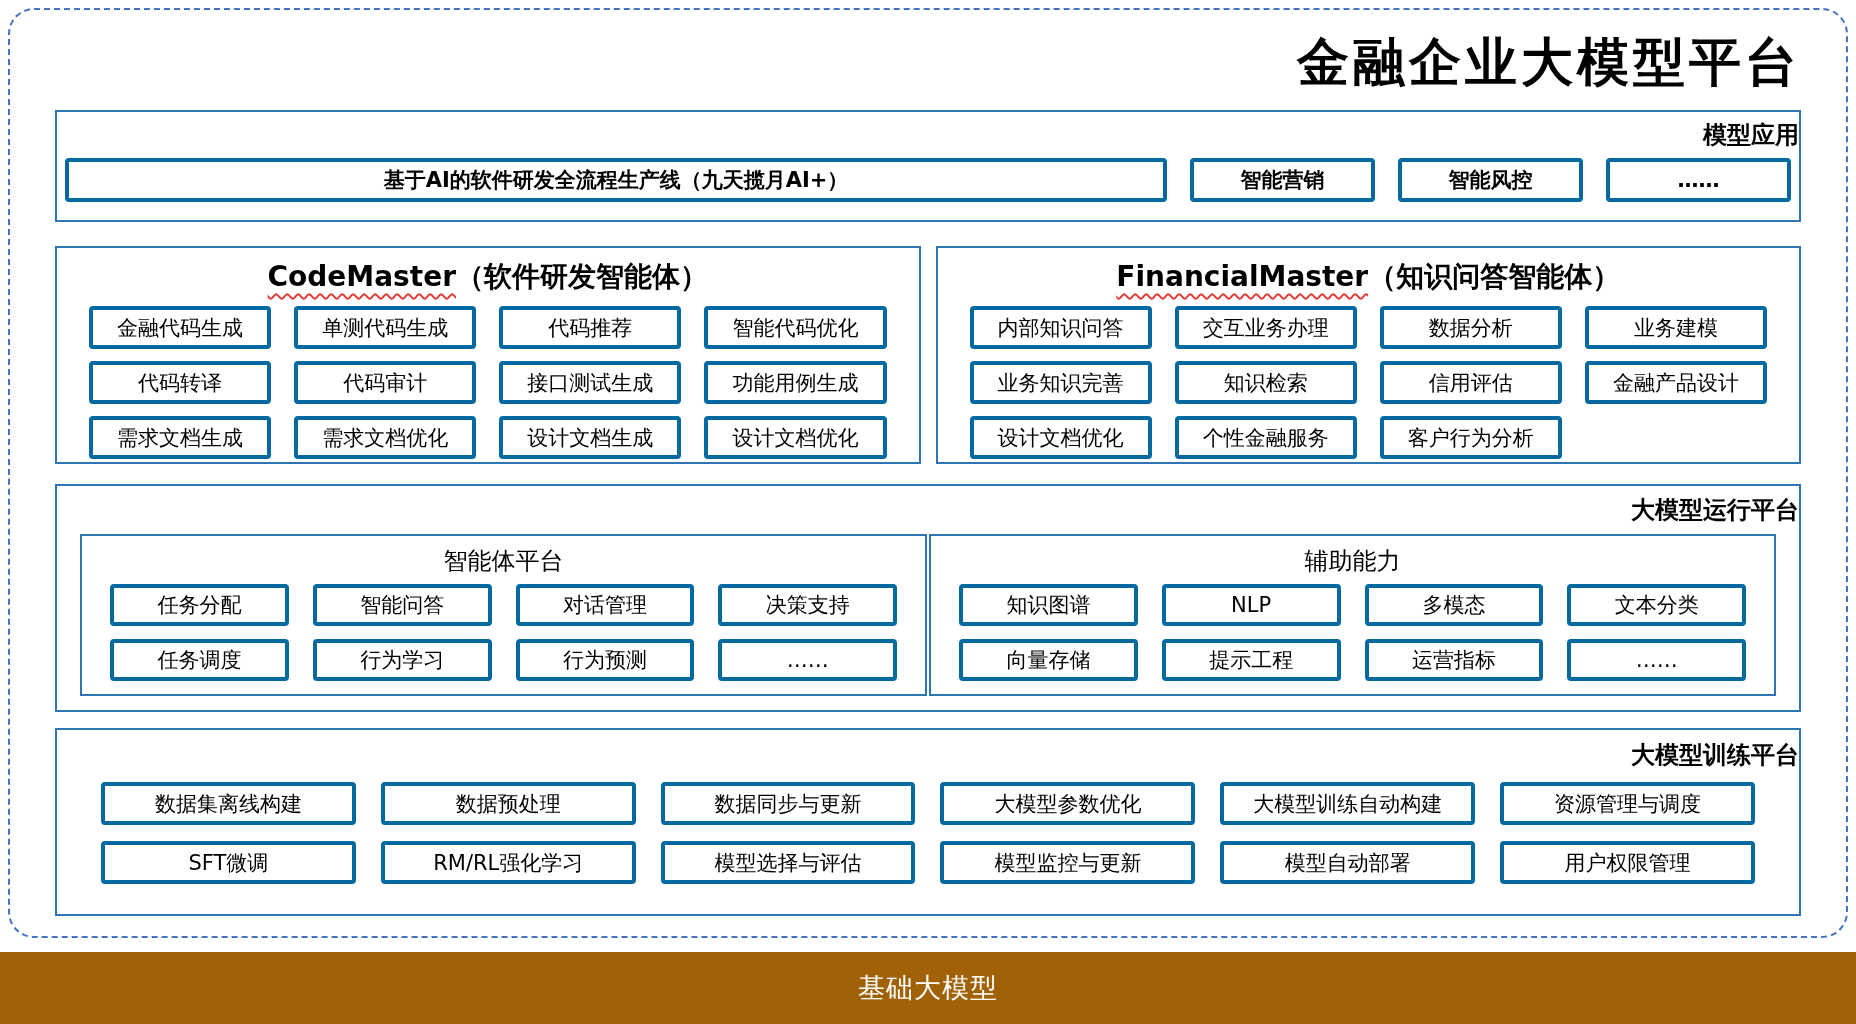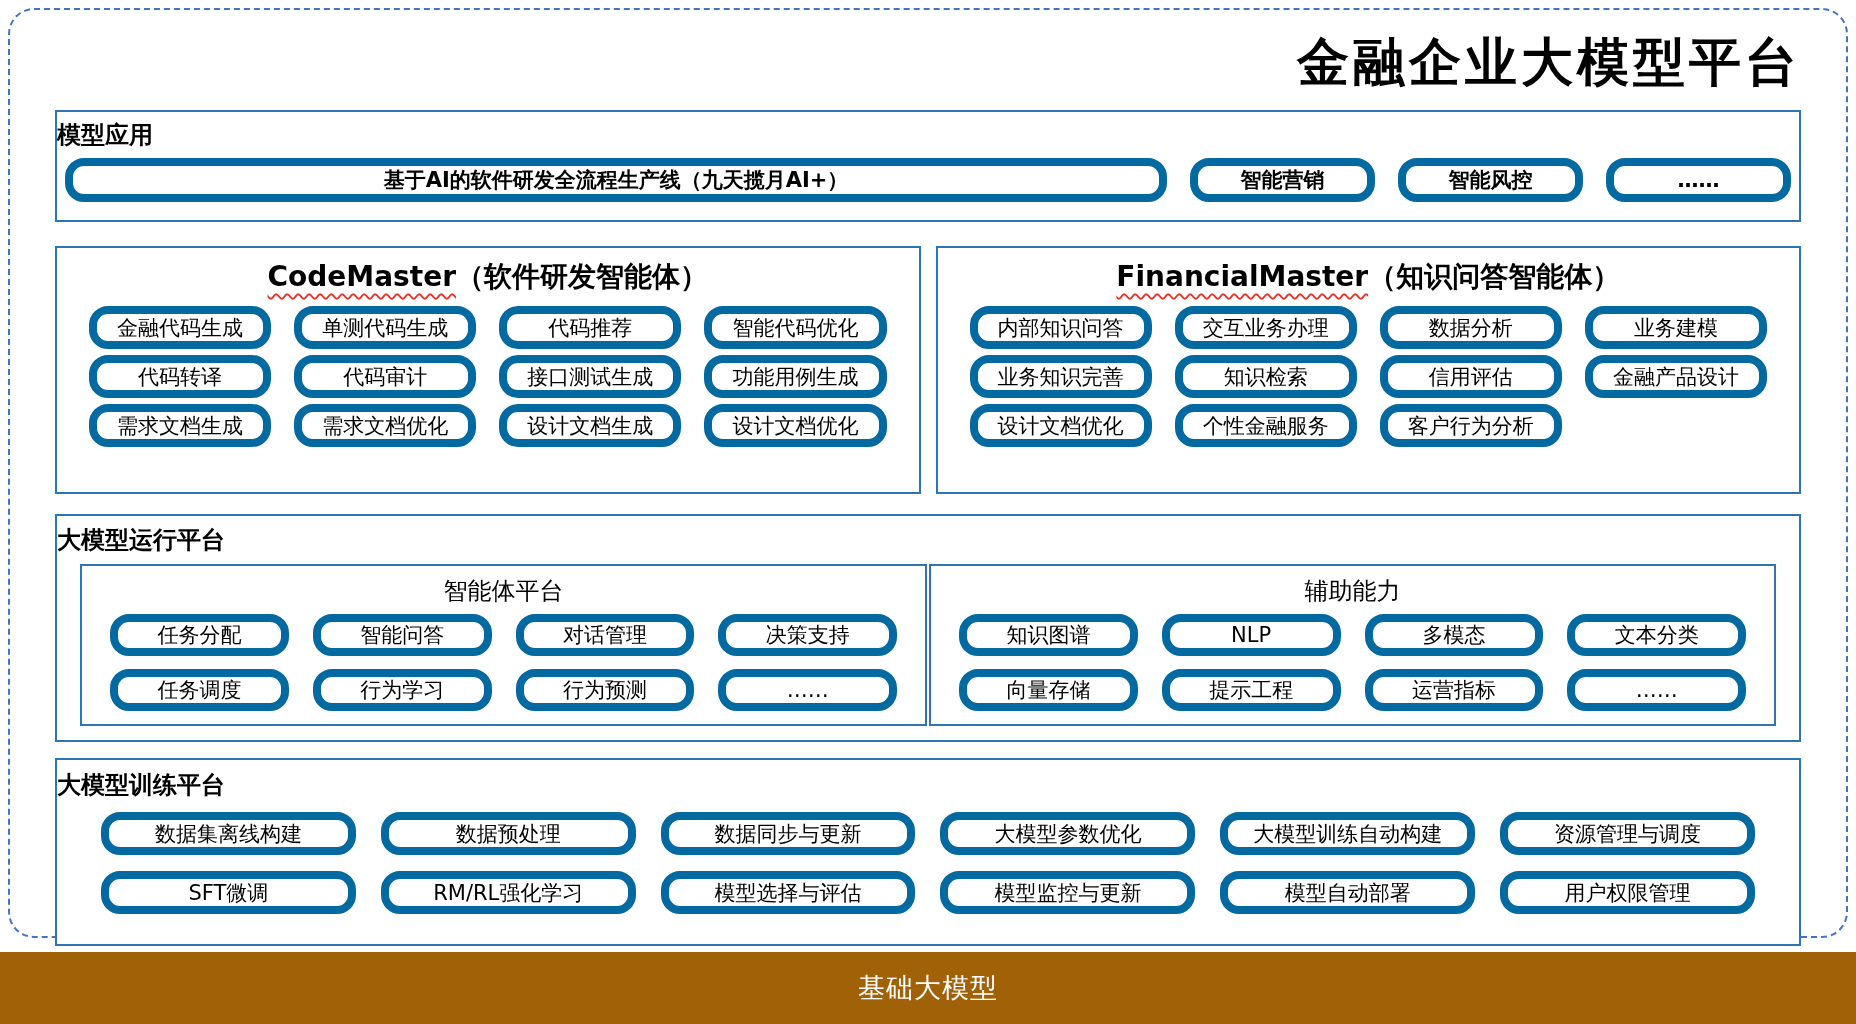--- a/index.html
+++ b/index.html
@@ -12,42 +12,42 @@
     padding:12px 45px 0 45px;
   }
 
   .title{
     height:80px;line-height:80px;text-align:right;
     font-family:"DejaVu Serif","Liberation Serif",serif;
     font-weight:bold;font-size:52px;letter-spacing:4px;
   }
 
   .sec{border:2px solid #2E75B6;box-sizing:border-box;background:#fff;}
-  .sec-header{text-align:left;font-weight:bold;font-size:24px;line-height:28px;}
+  .sec-header{text-align:right;font-weight:bold;font-size:24px;line-height:28px;}
 
   .btn{
-    background:#fff;border:8px solid #0369a1;border-radius:19px;box-sizing:border-box;
+    background:#fff;border:4px solid #0369a1;border-radius:4px;box-sizing:border-box;
     display:flex;align-items:center;justify-content:center;
     font-size:21px;white-space:nowrap;
   }
 
   
   .sec1{height:112px;margin-top:8px;}
   .sec1 .sec-header{padding-top:9px;}
   .sec1-row{display:flex;gap:23px;margin-top:9px;padding:0 8px;height:44px;}
   .sec1-row .btn{font-weight:bold;}
   .btn-big{flex:1;}
   .btn-s1{flex:0 0 185px;}
 
   
-  .row2{display:flex;gap:15px;margin-top:24px;height:248px;}
+  .row2{display:flex;gap:15px;margin-top:24px;height:218px;}
   .master{flex:1;}
   .master-title{text-align:center;padding-top:10px;height:38px;font-size:28px;font-weight:bold;}
   .latin{text-decoration-line:underline;text-decoration-style:wavy;text-decoration-color:#E5342B;text-decoration-thickness:2px;text-underline-offset:7px;}
-  .master-grid{display:grid;grid-template-columns:repeat(4,1fr);gap:6px 23px;padding:10px 32px 0 32px;}
+  .master-grid{display:grid;grid-template-columns:repeat(4,1fr);gap:12px 23px;padding:10px 32px 0 32px;}
   .master-grid .btn{height:43px;}
 
   
   .sec3{margin-top:20px;height:228px;}
   .sec3 .sec-header{padding-top:10px;}
   .sec3-row{display:flex;gap:2px;margin-top:10px;padding:0 23px;height:162px;}
   .panel{flex:1;border:2px solid #2E75B6;box-sizing:border-box;}
   .panel-title{text-align:center;font-size:24px;padding-top:9px;height:35px;}
   .panel-grid{display:grid;grid-template-columns:repeat(4,1fr);gap:13px 24px;padding:4px 28px 0 28px;}
   .panel-grid .btn{height:42px;}

